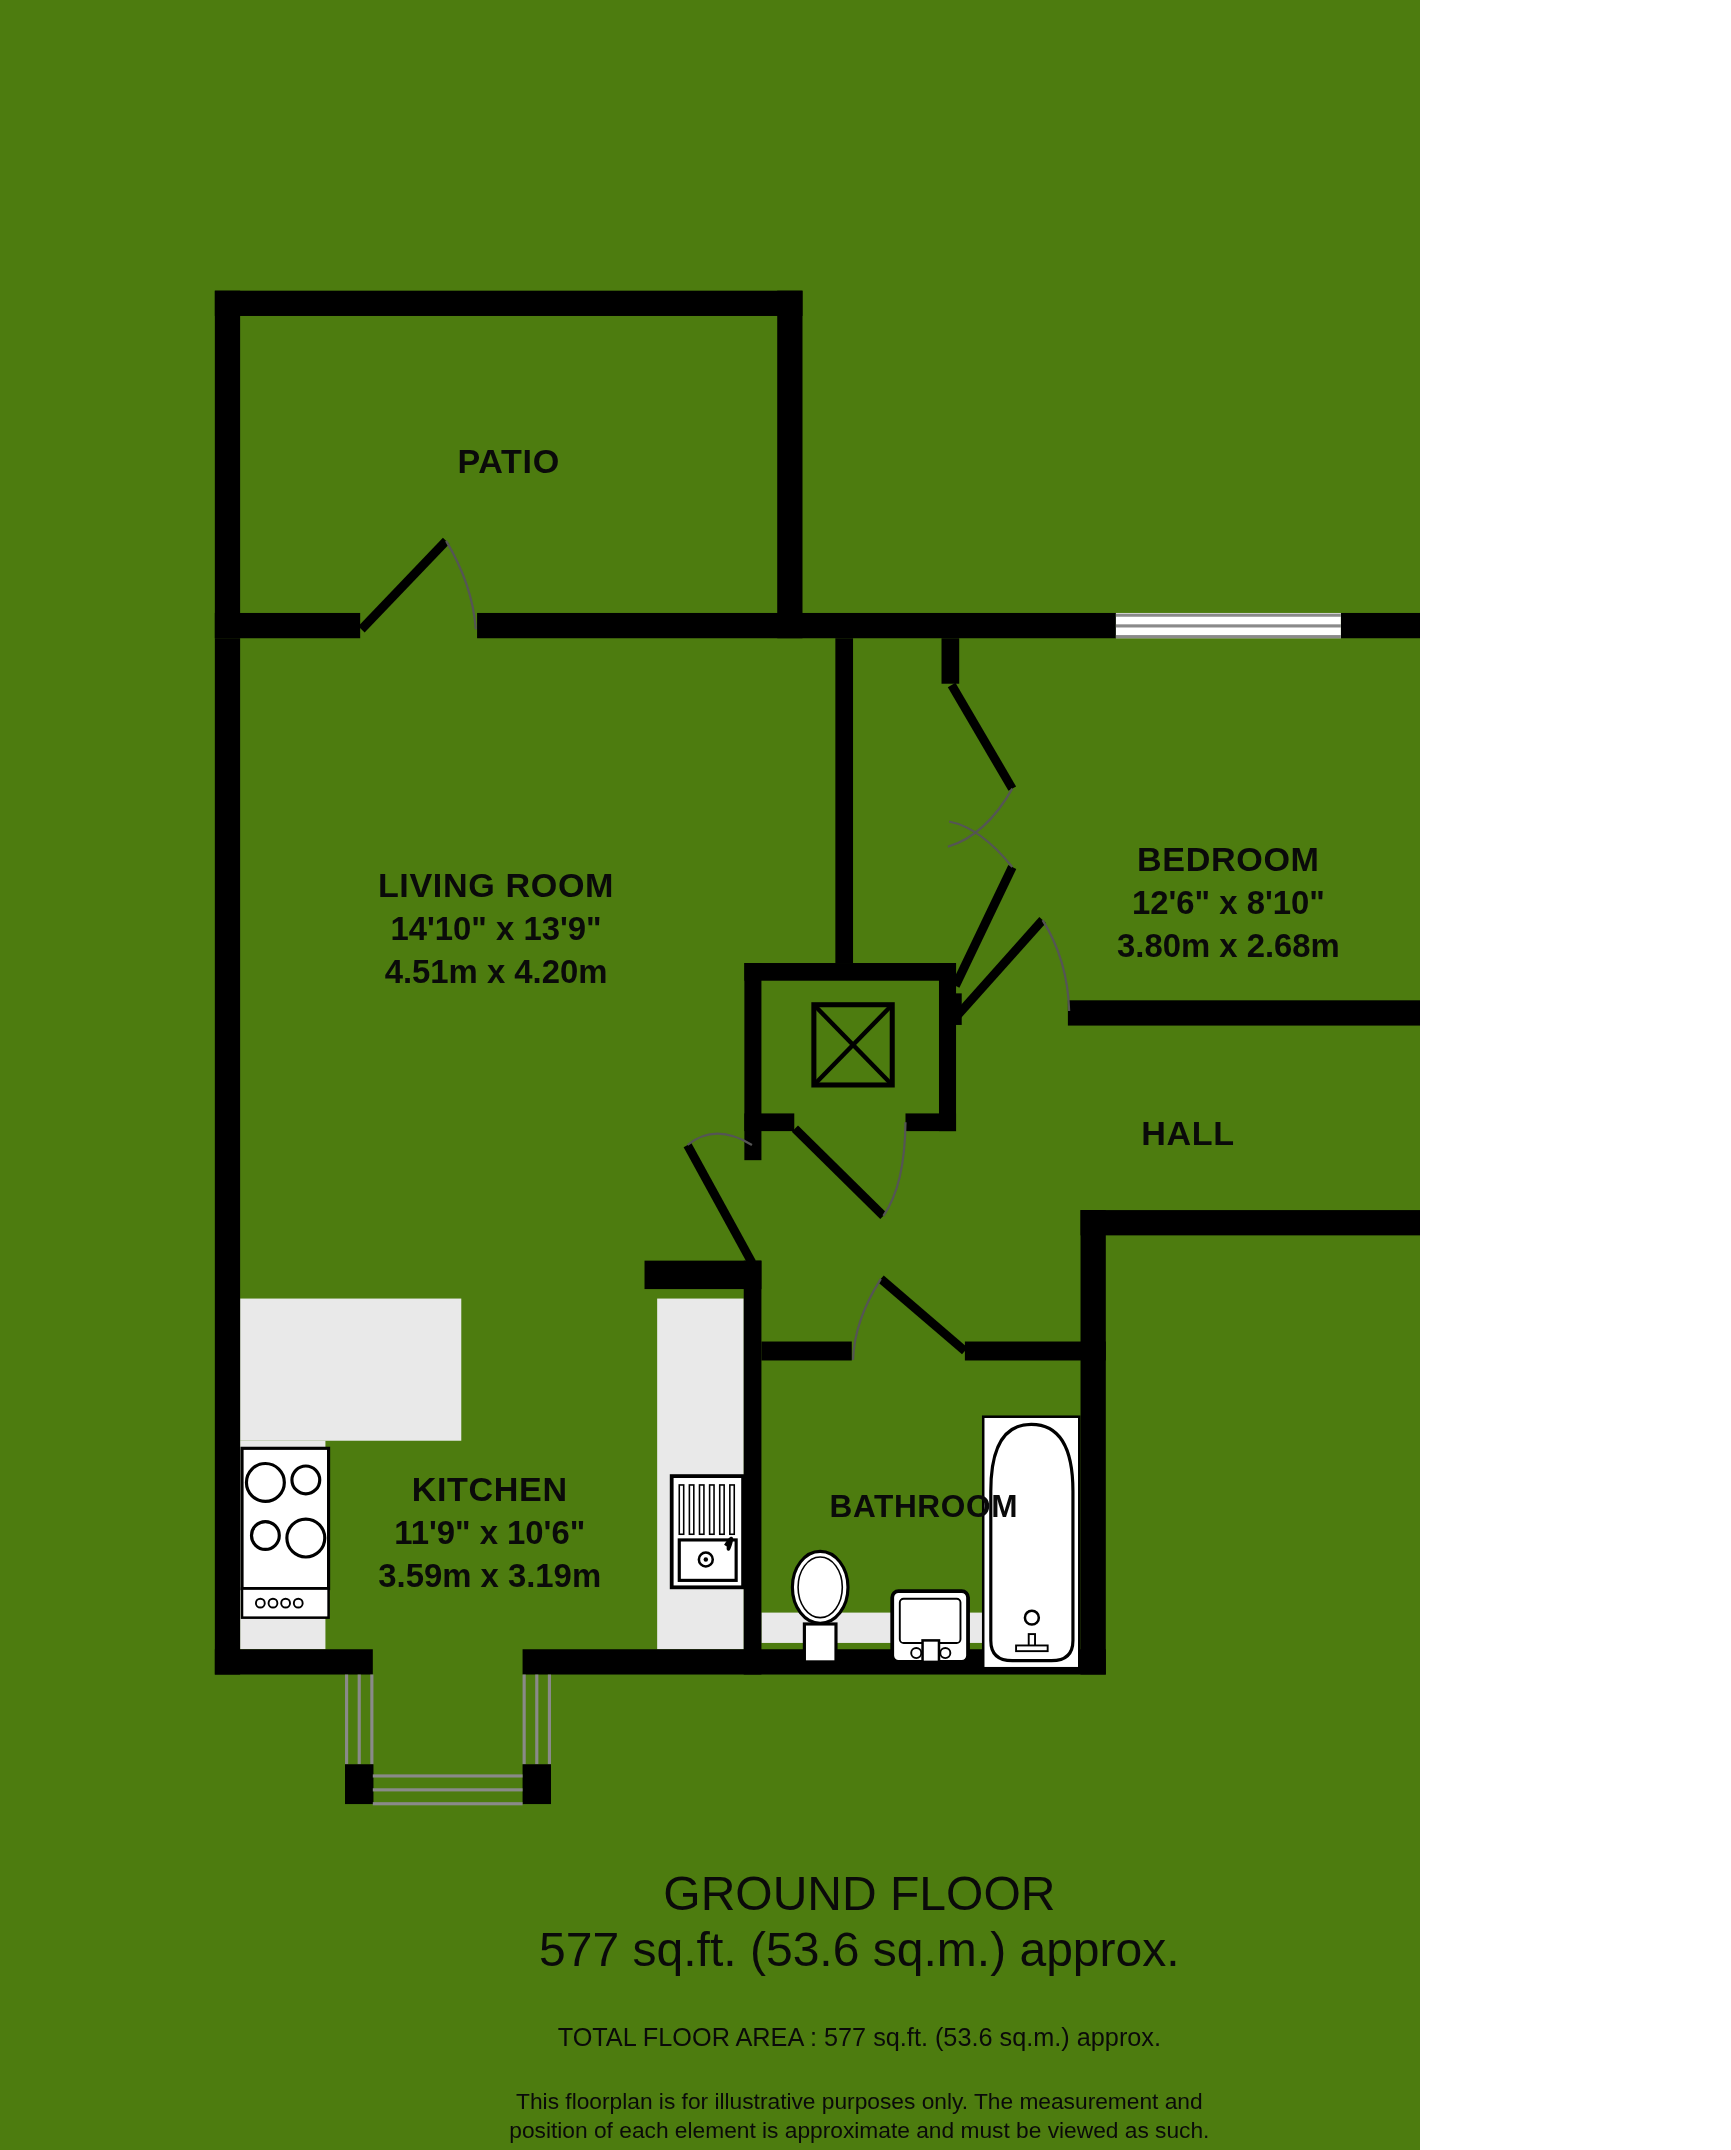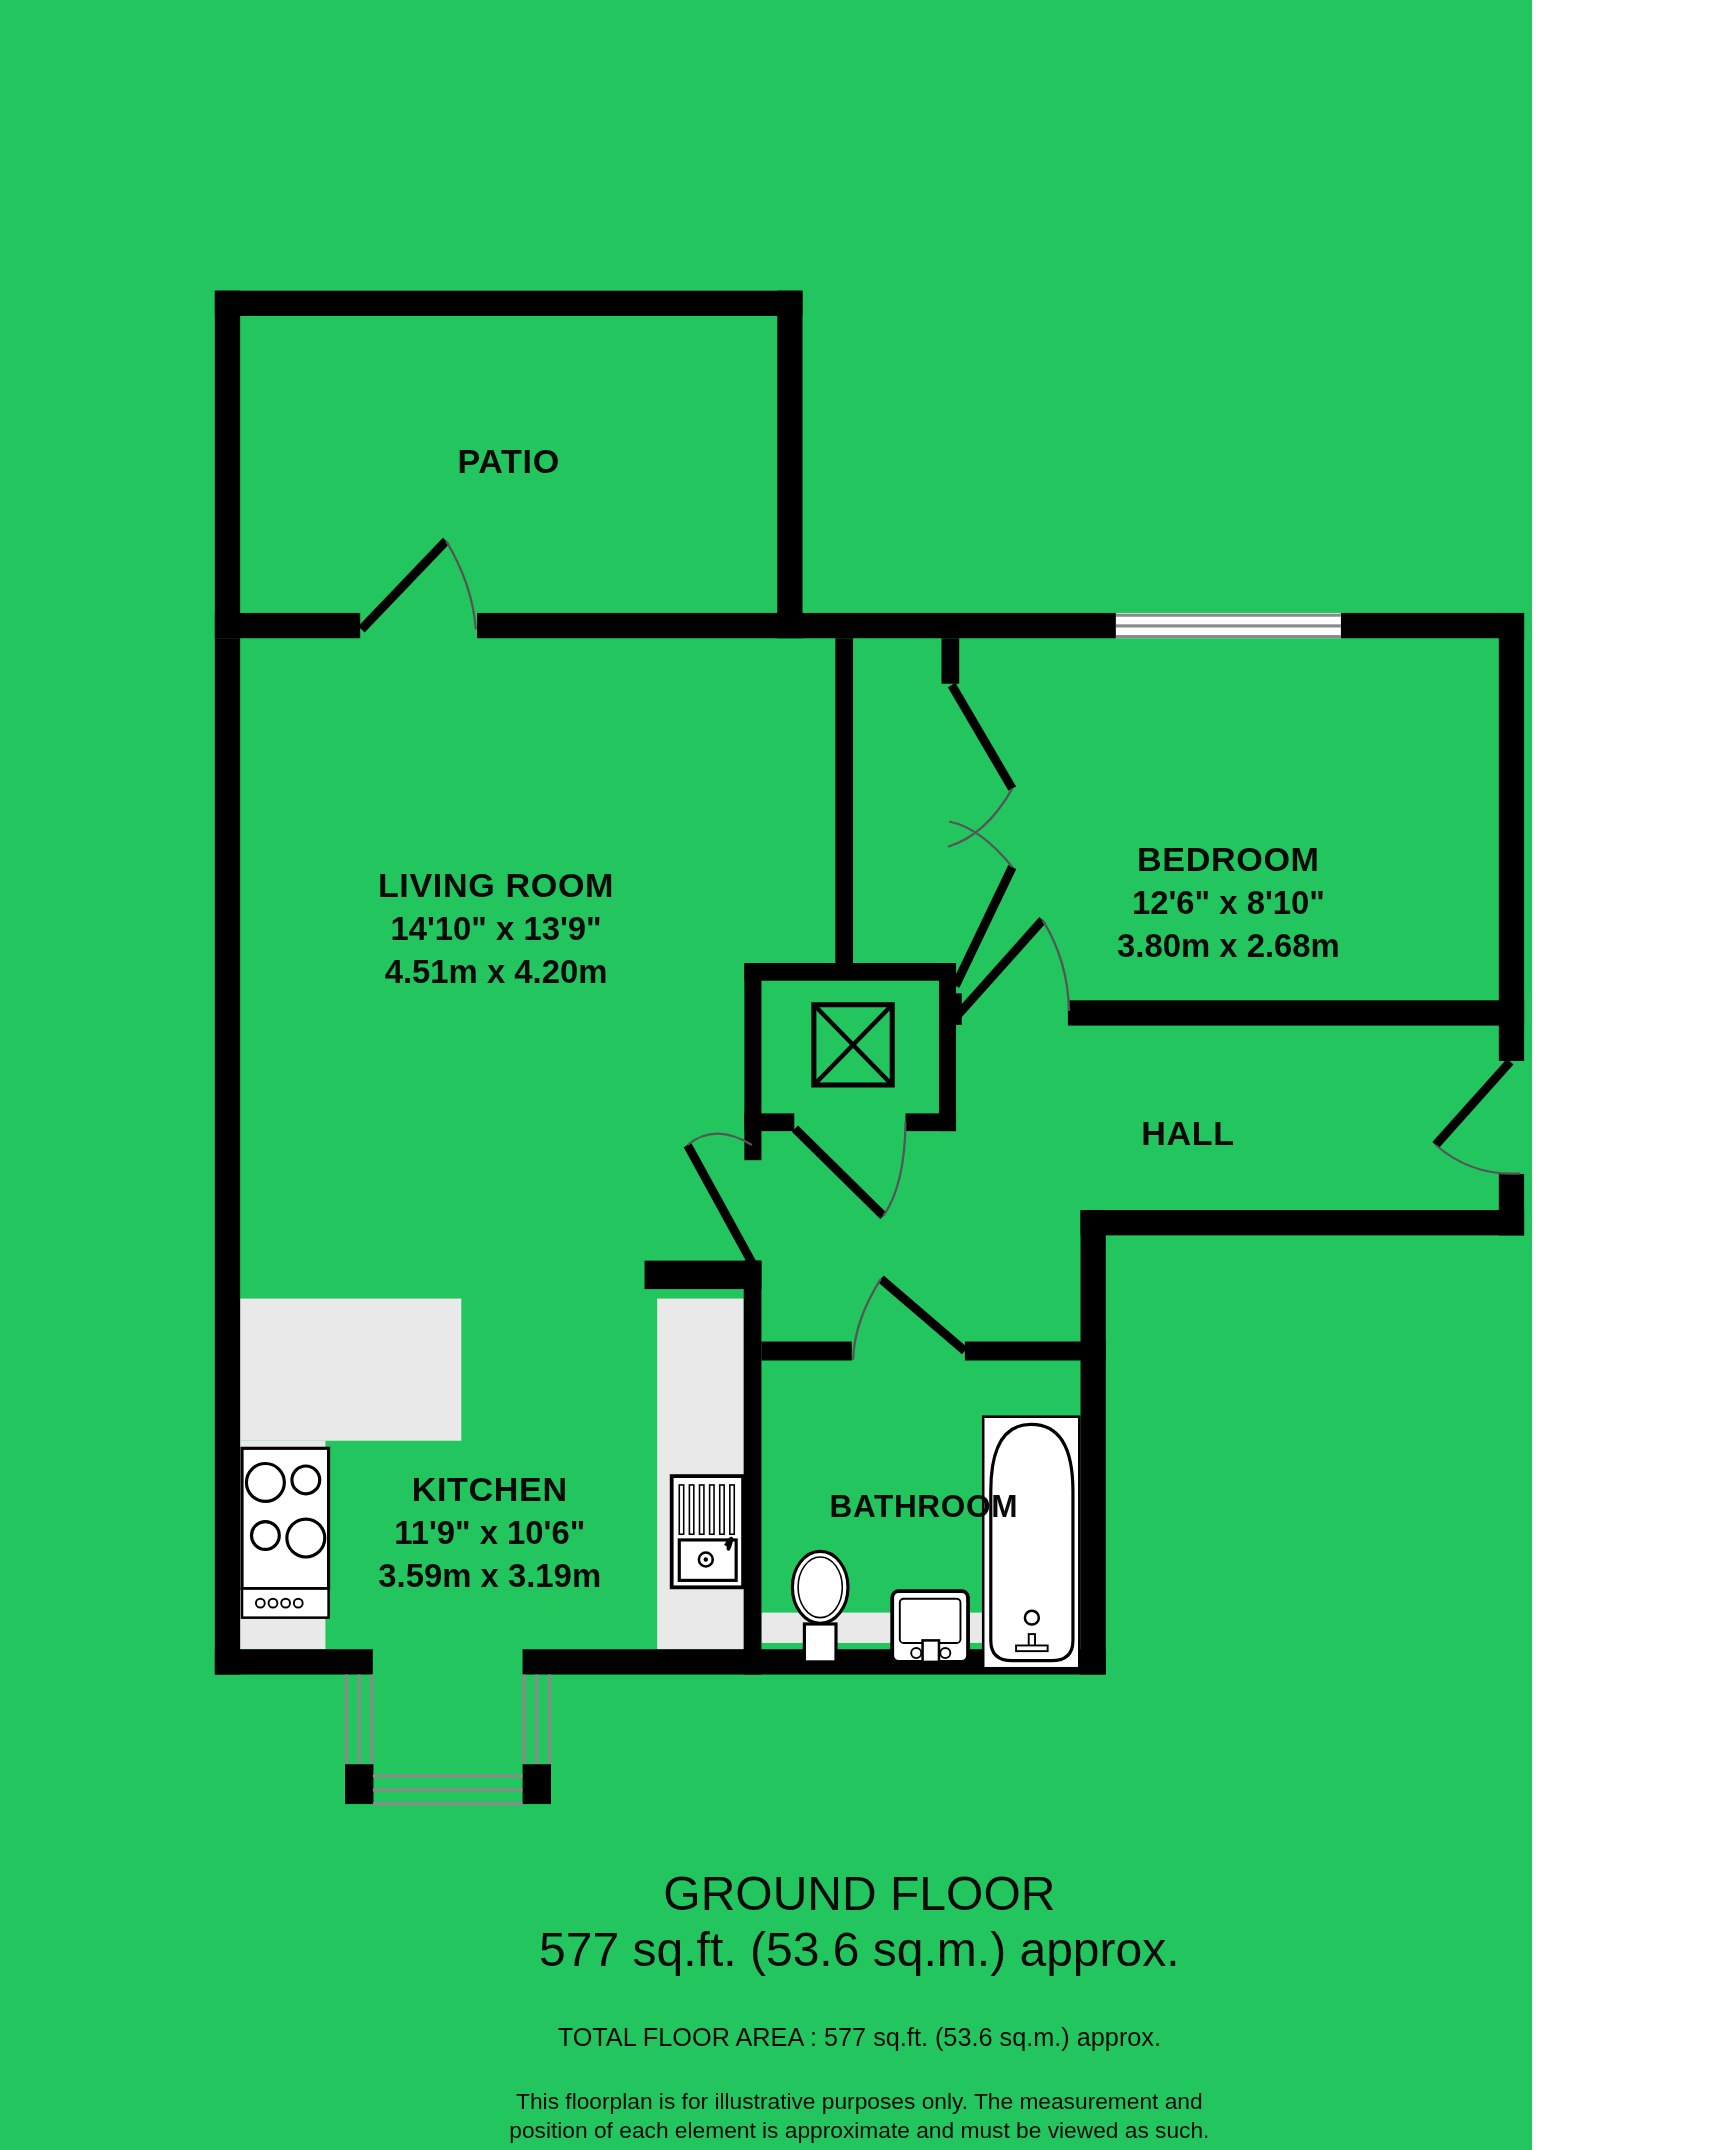--- a/index.html
+++ b/index.html
@@ -1,16 +1,16 @@
 <!DOCTYPE html>
 <html style="font-size:10px"><head>
 <meta charset="utf-8">
 <style>
   html,body{margin:0;padding:0;background:#ffffff;}
-  #canvas{position:relative;width:1532px;height:2151px;background:#22c55e;overflow:hidden;}
+  #canvas{position:relative;width:1420px;height:2151px;background:#4d7c0f;overflow:hidden;}
   svg{display:block;}
   text{font-family:"Liberation Sans", sans-serif;fill:#0a0a0a;}
   .room-label{font-weight:bold;font-size:54px;letter-spacing:1px;}
   .room-dims{font-weight:bold;font-size:52px;}
   .footer-big{font-size:76px;font-weight:normal;}
   .footer-mid{font-size:40px;font-weight:normal;}
   .footer-small{font-size:36px;font-weight:normal;}
   .wall{fill:#000000;}
   .counter{fill:#e9e9e9;}
   .winline{fill:#8a8a8a;}

